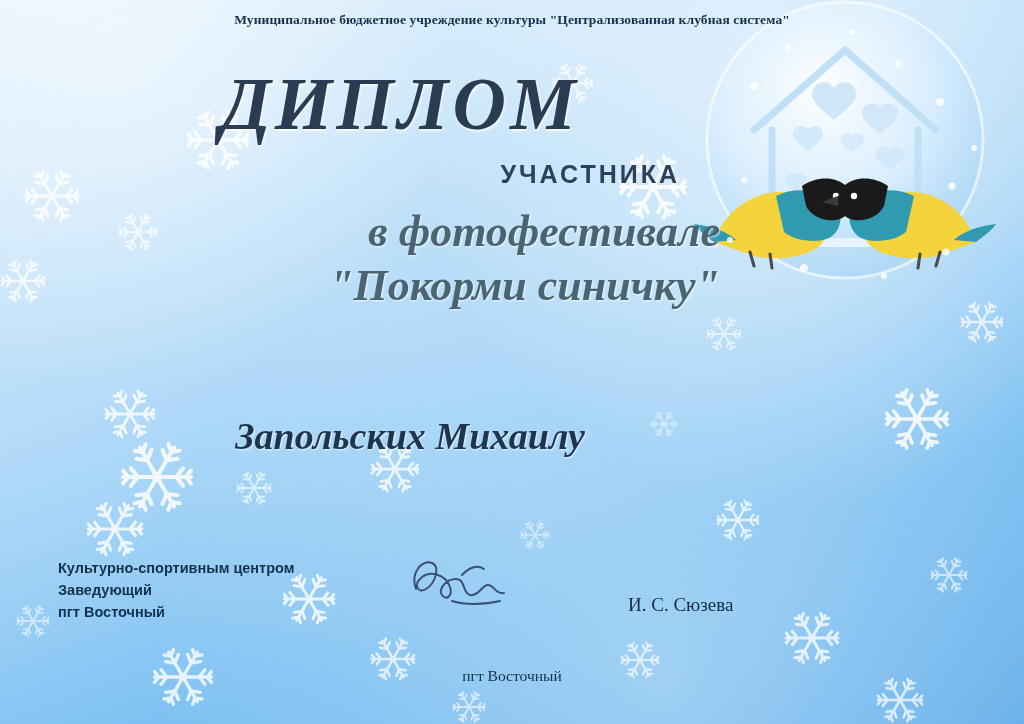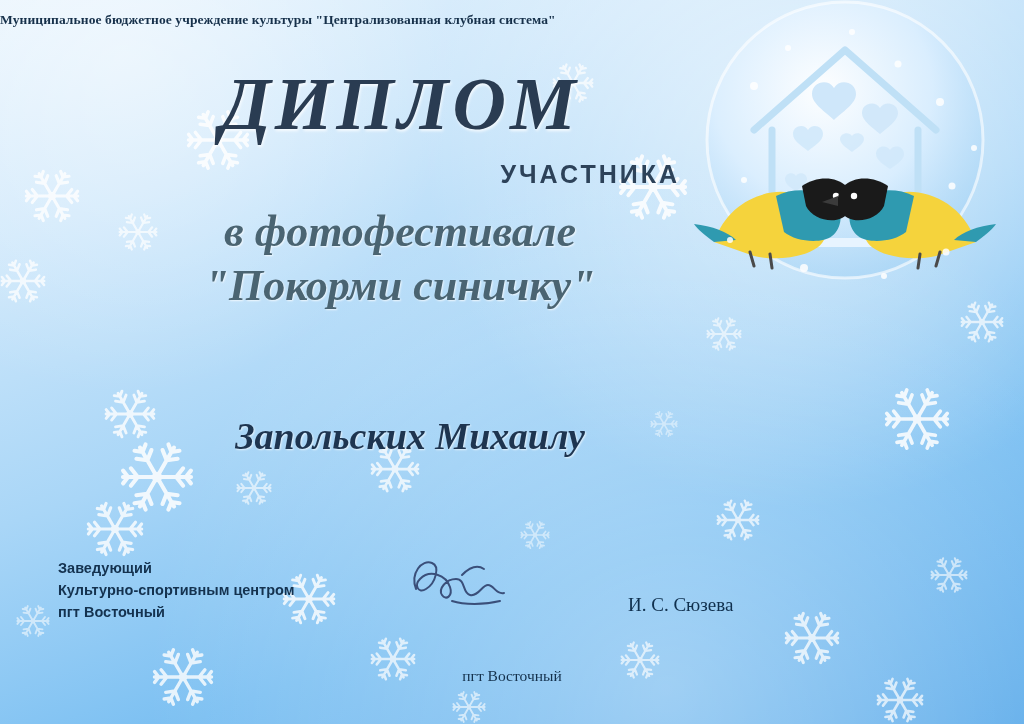--- a/index.html
+++ b/index.html
@@ -24,42 +24,42 @@
 
   
   .flake{
     position:absolute;color:#ffffff;line-height:1;
     text-shadow:0 0 6px rgba(255,255,255,0.6);
     user-select:none;
   }
 
   
   .header{
-    position:absolute;top:10px;left:0;right:0;text-align:left;
+    position:absolute;top:10px;left:0;right:0;text-align:center;
     font-family:"Liberation Serif", serif;
     font-weight:bold;font-size:13.5px;color:#16304a;line-height:1.45;
     letter-spacing:0.1px;
   }
   .header div{white-space:nowrap;}
 
   
   .diploma{
     position:absolute;top:62px;left:120px;width:560px;text-align:center;
     font-family:"Liberation Serif", serif;
     font-weight:bold;font-style:italic;font-size:74px;color:#2a3c52;
     letter-spacing:4px;
     text-shadow:1px 2px 3px rgba(255,255,255,0.8);
   }
   .participant{
     position:absolute;top:160px;left:120px;width:560px;text-align:right;
     font-family:"Liberation Sans", sans-serif;
     font-weight:bold;font-size:25px;color:#2d4259;letter-spacing:3px;
   }
   .fest{
-    position:absolute;top:205px;left:80px;width:640px;text-align:center;
+    position:absolute;top:205px;left:80px;width:640px;text-align:right;
     font-family:"Liberation Serif", serif;
     font-weight:bold;font-style:italic;font-size:44px;color:#4a6472;
     line-height:1.22;
     text-shadow:1px 1px 2px rgba(255,255,255,0.75);
   }
   .name{
     position:absolute;top:375px;left:100px;width:620px;text-align:center;
     font-family:"Liberation Serif", serif;
     font-weight:bold;font-style:italic;font-size:38px;color:#1e3550;
     text-shadow:1px 1px 2px rgba(255,255,255,0.7);
@@ -461,22 +461,22 @@
 
   <div class="diploma">ДИПЛОМ</div>
   <div class="participant">УЧАСТНИКА</div>
   <div class="fest">
     <div>в фотофестивале</div>
     <div>"Покорми синичку"</div>
   </div>
   <div class="name">Запольских Михаилу</div>
 
   <div class="sig-left">
+    <div>Культурно-спортивным центром</div>
     <div>Заведующий</div>
-    <div>Культурно-спортивным центром</div>
     <div>пгт Восточный</div>
   </div>
 
   <div class="scribble">
     <svg viewBox="0 0 130 70" width="130" height="70">
       <g fill="none" stroke="#3a4f7a" stroke-width="2" stroke-linecap="round">
         <path d="M16 44 C10 28 22 14 32 18 C40 21 36 38 26 44 C18 49 14 40 20 34 C30 24 46 30 50 42 C53 51 46 56 42 50 C38 44 46 34 56 34 C66 34 62 48 70 50 C78 52 82 40 88 40 C94 40 96 50 104 48"></path>
         <path d="M52 56 C64 60 84 60 100 56"></path>
         <path d="M62 30 C70 22 78 20 84 24"></path>
       </g>

